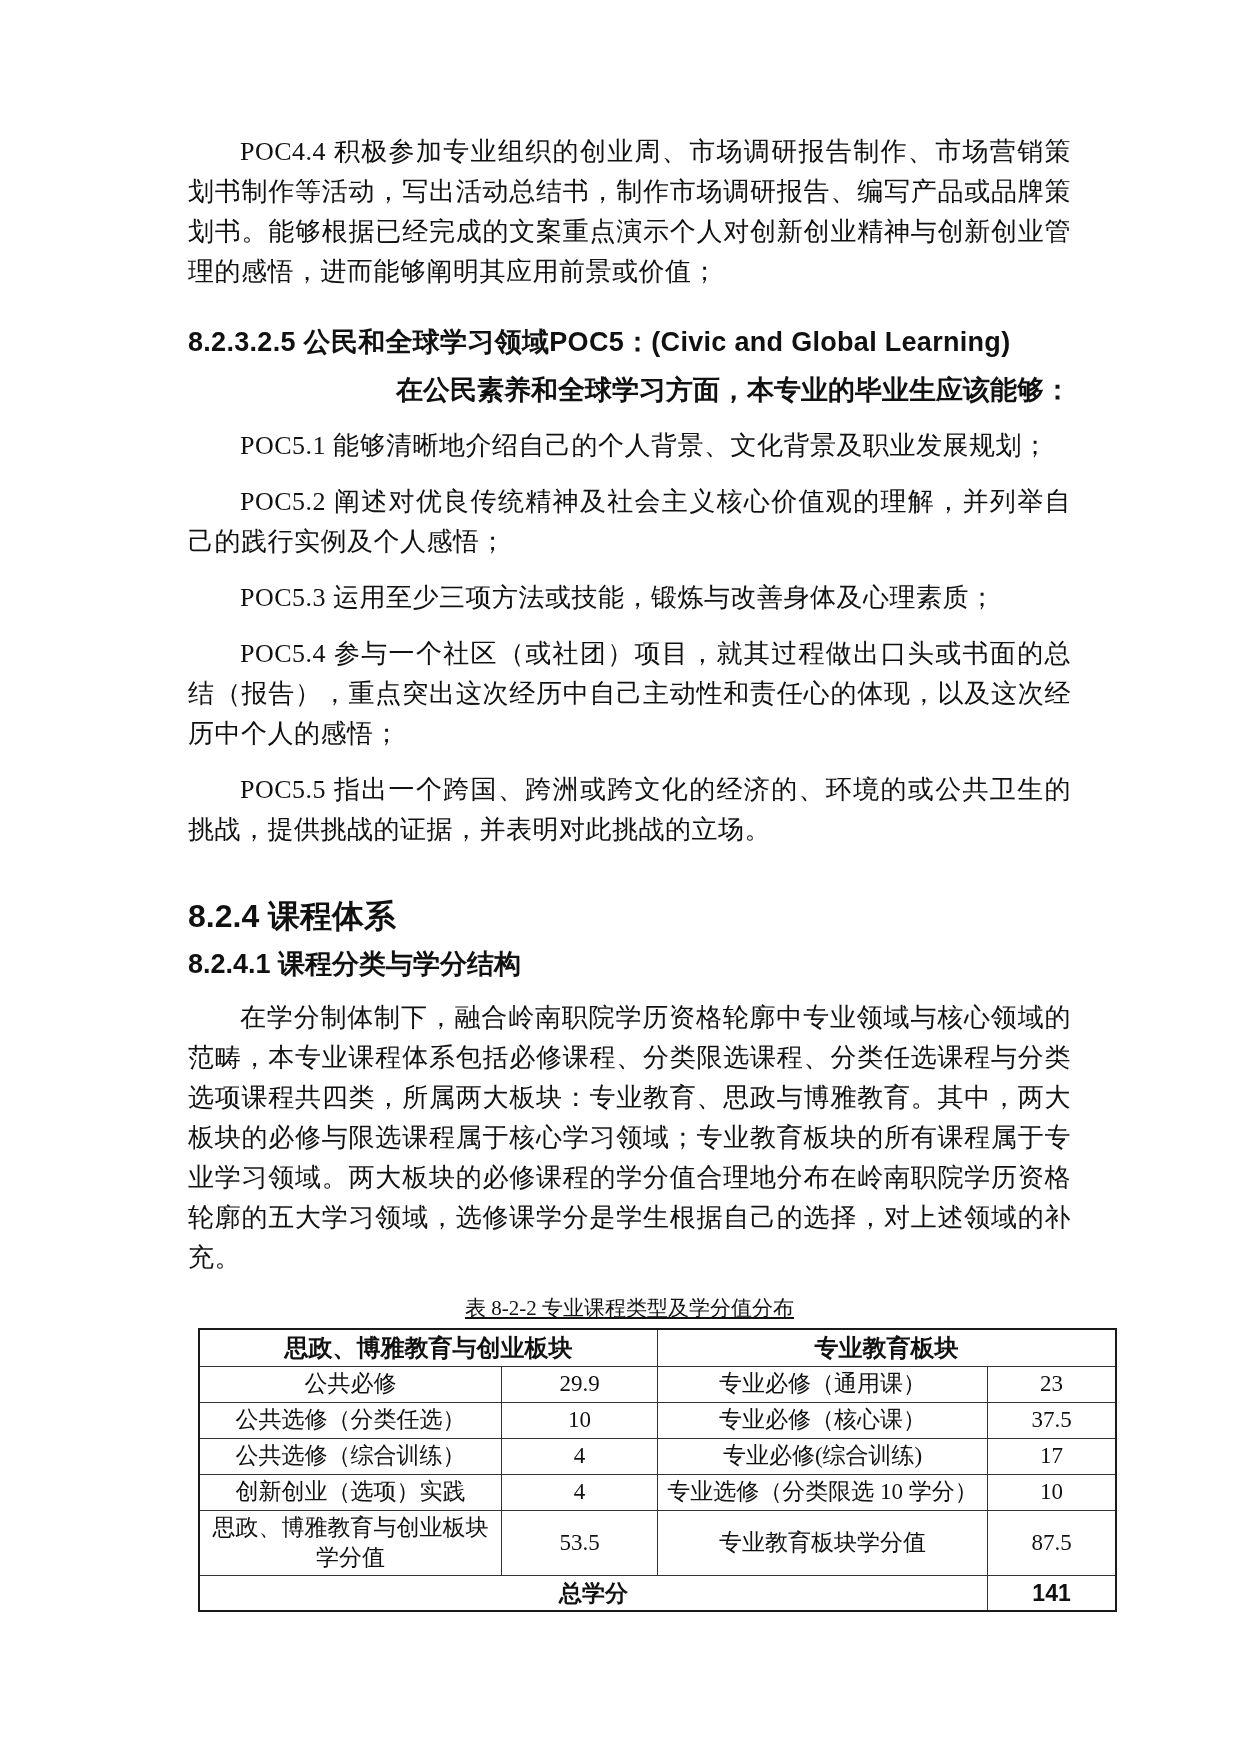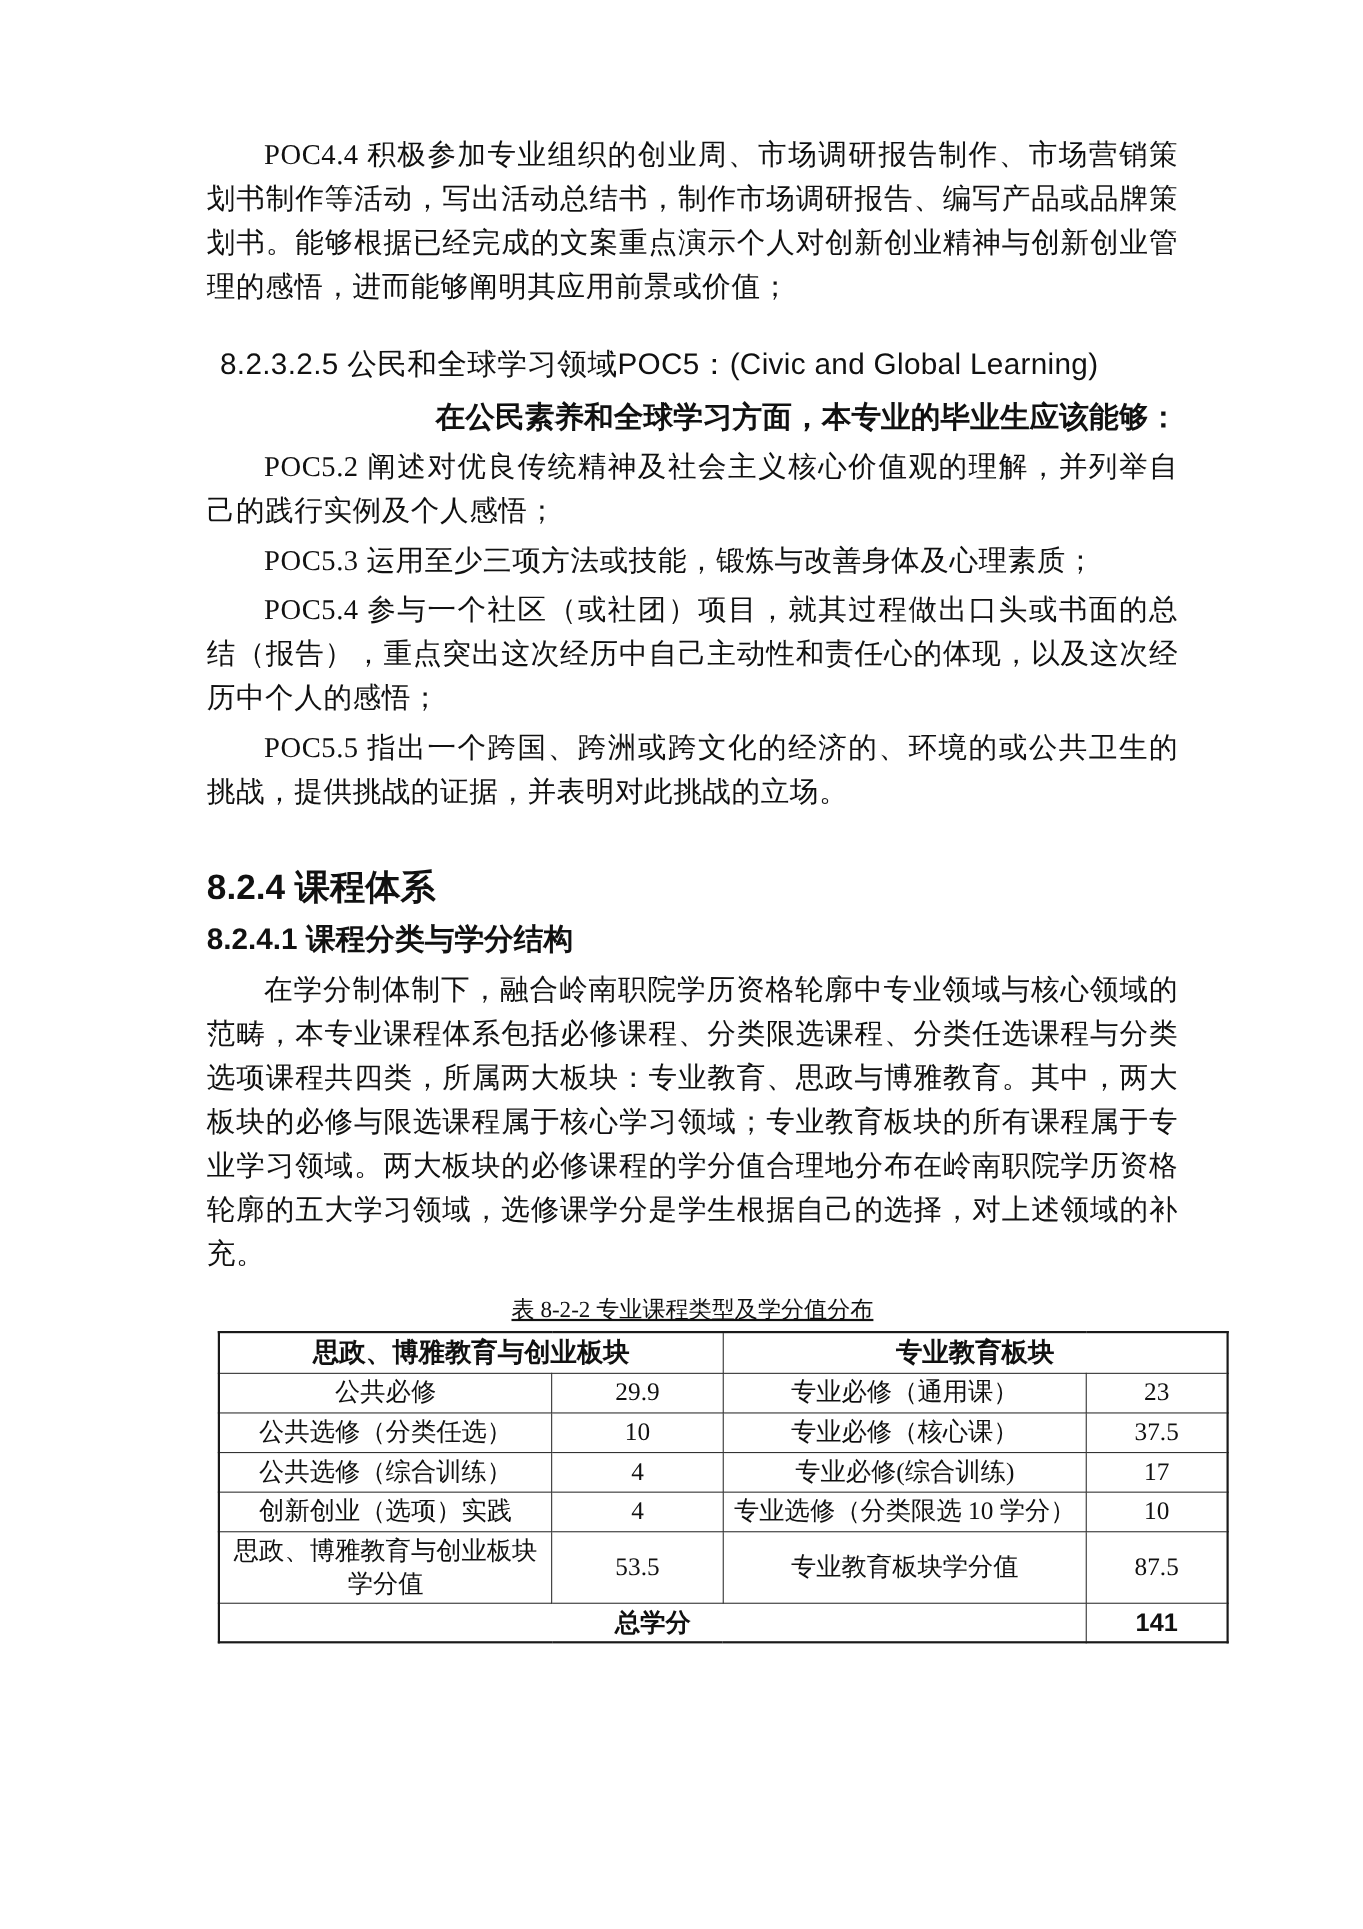--- a/index.html
+++ b/index.html
@@ -20,30 +20,30 @@
     height: 1754px;
     padding: 116px 168px 0 188px;
     background: #ffffff;
   }
   
   .para {
     font-size: 26px;
     line-height: 40px;
     text-indent: 2em;
     text-align: justify;
-    margin: 5px 0;
+    margin: 16px 0;
     letter-spacing: 0.5px;
   }
   
   .h-sub {
     font-family: "Liberation Sans", "DejaVu Sans", sans-serif;
-    font-weight: normal;
+    font-weight: bold;
     font-size: 27px;
     line-height: 36px;
-    margin: 32px 0 10px 12px;
+    margin: 32px 0 10px 0;
     letter-spacing: 0.3px;
   }
   .intro-bold {
     font-family: "Liberation Sans", "DejaVu Sans", sans-serif;
     font-weight: bold;
     font-size: 27px;
     line-height: 40px;
     text-indent: 2em;
     margin: 4px 0 6px 0;
     text-align: right;
@@ -111,20 +111,21 @@
 <body>
 
 <div class="page">
 
   <p class="para">POC4.4 积极参加专业组织的创业周、市场调研报告制作、市场营销策划书制作等活动，写出活动总结书，制作市场调研报告、编写产品或品牌策划书。能够根据已经完成的文案重点演示个人对创新创业精神与创新创业管理的感悟，进而能够阐明其应用前景或价值；</p>
 
   <div class="h-sub">8.2.3.2.5 公民和全球学习领域POC5：(Civic and Global Learning)</div>
 
   <div class="intro-bold">在公民素养和全球学习方面，本专业的毕业生应该能够：</div>
 
+  <p class="para">POC5.1 能够清晰地介绍自己的个人背景、文化背景及职业发展规划；</p>
   <p class="para">POC5.2 阐述对优良传统精神及社会主义核心价值观的理解，并列举自己的践行实例及个人感悟；</p>
   <p class="para">POC5.3 运用至少三项方法或技能，锻炼与改善身体及心理素质；</p>
   <p class="para">POC5.4 参与一个社区（或社团）项目，就其过程做出口头或书面的总结（报告），重点突出这次经历中自己主动性和责任心的体现，以及这次经历中个人的感悟；</p>
   <p class="para">POC5.5 指出一个跨国、跨洲或跨文化的经济的、环境的或公共卫生的挑战，提供挑战的证据，并表明对此挑战的立场。</p>
 
   <div class="h-section">8.2.4 课程体系</div>
 
   <div class="h-subsection">8.2.4.1 课程分类与学分结构</div>
 
   <p class="para">在学分制体制下，融合岭南职院学历资格轮廓中专业领域与核心领域的范畴，本专业课程体系包括必修课程、分类限选课程、分类任选课程与分类选项课程共四类，所属两大板块：专业教育、思政与博雅教育。其中，两大板块的必修与限选课程属于核心学习领域；专业教育板块的所有课程属于专业学习领域。两大板块的必修课程的学分值合理地分布在岭南职院学历资格轮廓的五大学习领域，选修课学分是学生根据自己的选择，对上述领域的补充。</p>

